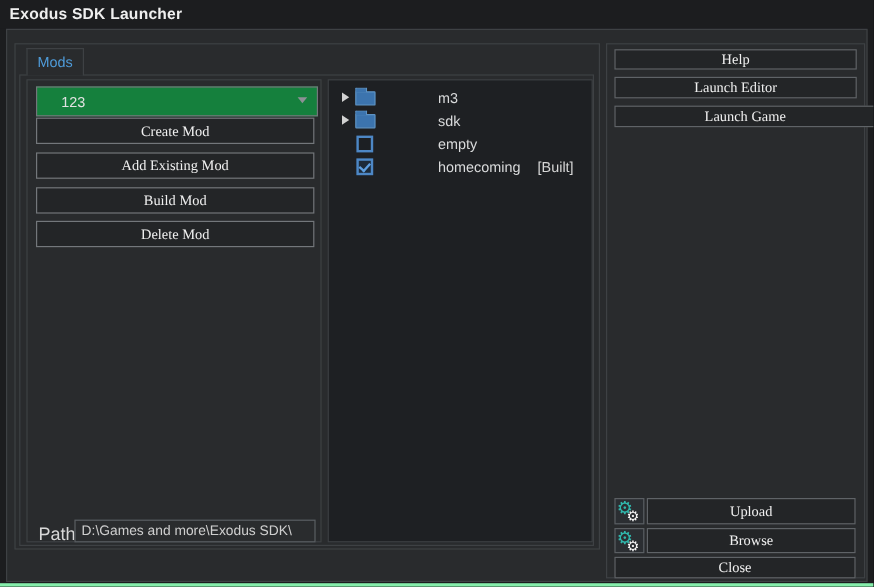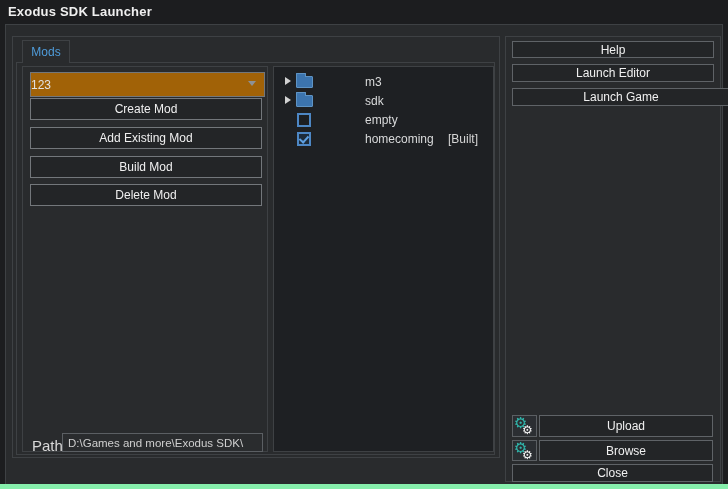--- a/index.html
+++ b/index.html
@@ -2,21 +2,21 @@
 <html><head>
 <meta charset="utf-8">
 <style>
   * { margin:0; padding:0; box-sizing:border-box; }
   html,body { background:#141516; }
   #app {
     position:relative; width:728px; height:489px;
     background:#1c1d1f;
     font-family:"Liberation Sans","DejaVu Sans",sans-serif;
     font-size:12px; color:#e8e8e8; overflow:hidden;
-    border-bottom:5px solid #86efac;
+    border-bottom:3px solid #86efac;
   }
   .abs { position:absolute; }
 
   
   #titlebar { left:0; top:0; width:728px; height:24px; background:#1c1d1f; }
   #title-text { left:8px; top:4px; font-size:13px; font-weight:700; color:#efefef; letter-spacing:.2px; }
 
   
   #client { left:5px; top:24px; width:718px; height:461px; background:#292b2d; border:1px solid #3e4144; }
 
@@ -31,33 +31,33 @@
   #tab-mods {
     left:22px; top:40px; width:48px; height:23px; z-index:3;
     background:#292b2d; border:1px solid #3e4144; border-bottom:none;
     display:flex; align-items:center; justify-content:center;
     color:#4f9cda;
   }
 
   
   #mod-combo {
     left:30px; top:72px; width:235px; height:25px;
-    background:#a16207; border:1px solid #73777b;
-    display:flex; align-items:center; padding:0 0; color:#e2e2e2;
+    background:#15803d; border:1px solid #73777b;
+    display:flex; align-items:center; padding:0 20px; color:#e2e2e2;
   }
   #mod-combo .caret {
     position:absolute; right:8px; top:8px; width:0; height:0;
     border-left:4px solid transparent; border-right:4px solid transparent;
     border-top:5px solid #8d9196;
   }
 
   
   .btn {
     background:#232527; border:1px solid #73777b; color:#f0f0f0;
-    display:flex; align-items:center; justify-content:center; cursor:default;
+    display:flex; align-items:center; justify-content:center; cursor:default;font-family:Liberation Serif, serif;
   }
   .btn-l { left:30px; width:232px; height:22px; }
   #btn-create { top:98px; }  #btn-add { top:127px; }
   #btn-build  { top:156px; } #btn-delete { top:184px; }
 
   
   #path-label { left:32px; top:437px; font-size:15px; color:#d8d8d8; }
   #path-input {
     left:62px; top:433px; width:201px; height:19px;
     background:#2a2c2e; border:1px solid #5b5f63; color:#cfcfcf;

